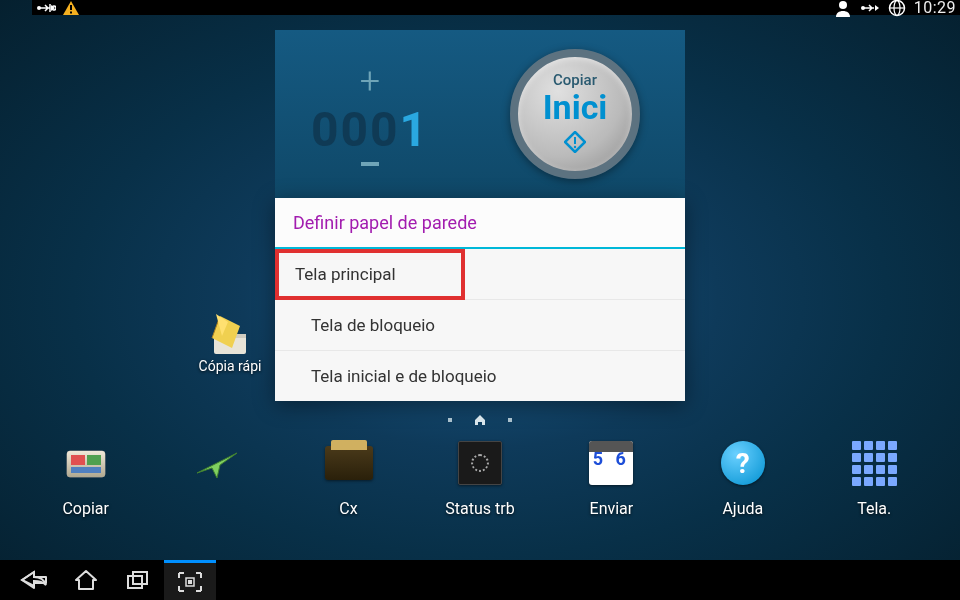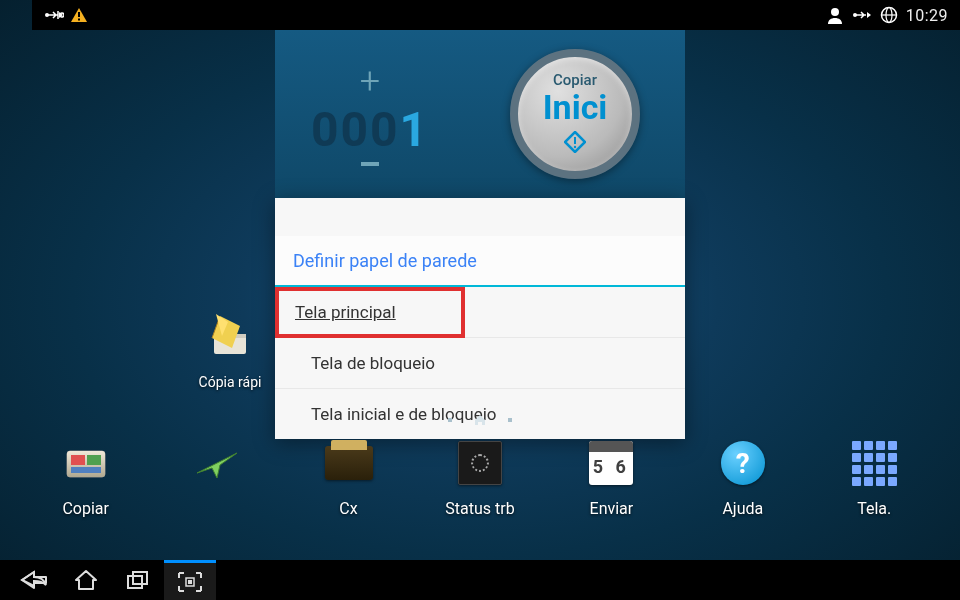--- a/index.html
+++ b/index.html
@@ -4,25 +4,25 @@
 <style>
   * { margin: 0; padding: 0; box-sizing: border-box; }
   html, body { width: 960px; height: 600px; overflow: hidden; font-family: Roboto, Arial, sans-serif; }
   body {
     background: radial-gradient(ellipse at center, #1a5a8a 0%, #0e3a5a 35%, #083048 60%, #05202f 100%);
     position: relative;
     color: #fff;
   }
   
   .status-bar {
-    height: 30px;
+    height: 15px;
     background: #000;
     display: flex;
     align-items: center;
-    padding: 0 12px;
+    padding: 0 4px;
     font-size: 14px;
     color: #fff;
     margin-left: 32px;
   }
   .status-left { display: flex; align-items: center; gap: 6px; }
   .status-right { margin-left: auto; display: flex; align-items: center; gap: 8px; }
   .usb-icon svg, .warning-icon svg, .user-icon svg, .globe-icon svg { display: block; }
   .clock { font-size: 16px; color:#eee; letter-spacing:0.5px;}
 
   
@@ -59,53 +59,51 @@
     position:absolute;
     left:275px;
     top:198px;
     width:410px;
     background:#f7f7f7;
     box-shadow: 0 4px 20px rgba(0,0,0,0.4);
     color:#222;
   }
   .dialog-title {
     padding:14px 18px;
-    color:#3b82f6;
+    color:#a21caf;
     font-size:18px;
     border-bottom:2px solid #00b8d8;
     background:#fcfcfc;
-    margin-top:38px;
   }
   .dialog-item {
     padding:15px 36px;
     font-size:17px;
     border-bottom:1px solid #e8e8e8;
     color:#333;
   }
   .dialog-item.highlighted {
     outline: 4px solid #e03030;
     outline-offset:-4px;
     padding:15px 20px;
     width: 190px;
-    text-decoration: underline;
   }
   .highlight-wrap { display:flex; }
   .highlight-rest { flex:1; border-bottom:1px solid #e8e8e8;}
   .dialog-item:last-child { border-bottom:none;}
 
   
   .shortcut-copia {
     position:absolute;
     left:190px;
     top:310px;
     width:80px;
     text-align:center;
   }
   .shortcut-copia .icon-box { width:48px; height:48px; margin:0 auto; position:relative;}
-  .shortcut-label { font-size:14px; text-shadow:0 1px 3px rgba(0,0,0,0.8); margin-top:16px;}
+  .shortcut-label { font-size:14px; text-shadow:0 1px 3px rgba(0,0,0,0.8); margin-top:0;}
 
   
   .page-indicators {
     position:absolute;
     top:414px;
     left:50%;
     transform:translateX(-50%);
     display:flex;
     align-items:center;
     gap:22px;
@@ -155,21 +153,21 @@
     gap:0;
   }
   .nav-btn { width:52px; height:40px; display:flex; align-items:center; justify-content:center;}
   .nav-btn.active { border-top: 3px solid #0090ff; background:#1a1a1a;}
 
   
   .ibox-tray { width:48px; height:34px; background:linear-gradient(#4a3a1a,#2a200a); border-radius:3px; position:relative; box-shadow:0 1px 3px rgba(0,0,0,0.5);}
   .ibox-tray::before{content:""; position:absolute; top:-6px; left:6px; right:6px; height:10px; background:#d0b060; border-radius:2px 2px 0 0;}
   .ibox-calendar {width:44px; height:44px; background:#fff; border-radius:3px; position:relative; box-shadow:0 1px 3px rgba(0,0,0,0.5);}
   .ibox-calendar::before{content:""; position:absolute; top:0;left:0;right:0;height:11px;background:#555;border-radius:3px 3px 0 0;}
-  .ibox-calendar .num{position:absolute; bottom:8px; width:100%; text-align:center; color:#404040; font-size:18px; font-weight:bold; letter-spacing:4px;}
+  .ibox-calendar .num{position:absolute; bottom:16px; width:100%; text-align:center; color:#1d4ed8; font-size:18px; font-weight:bold; letter-spacing:4px;}
   .ibox-status{width:44px;height:44px;background:#1a1a1a;border-radius:2px;display:flex;align-items:center;justify-content:center;box-shadow:0 1px 3px rgba(0,0,0,0.5);border:1px solid #444;}
   .spinner{width:18px;height:18px;border:2px dotted #aaa;border-radius:50%;}
   .ibox-gear svg{filter:drop-shadow(0 1px 2px rgba(0,0,0,0.5));}
   .ibox-help{width:44px;height:44px;border-radius:50%;background:radial-gradient(circle at 35% 30%,#6ad0ff,#0090d0);display:flex;align-items:center;justify-content:center;color:#fff;font-size:28px;font-weight:bold;box-shadow:0 1px 3px rgba(0,0,0,0.5);}
   .ibox-apps{display:grid;grid-template-columns:repeat(4,9px);grid-template-rows:repeat(4,9px);gap:3px;}
   .ibox-apps span{width:9px;height:9px;background:#7aa8ff;border-radius:1px;}
 </style>
 </head>
 <body>
 

